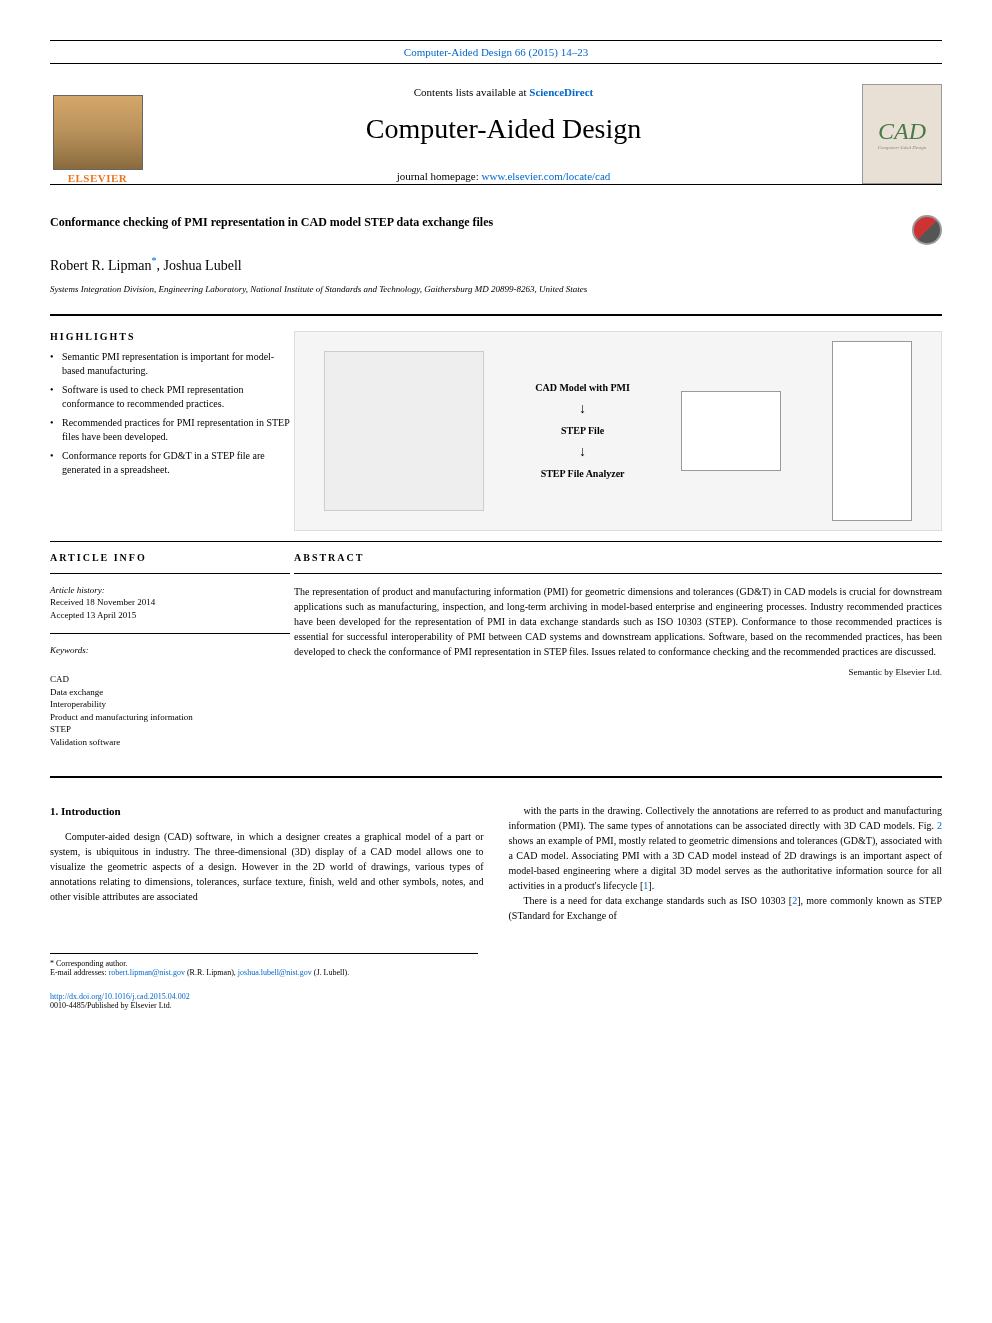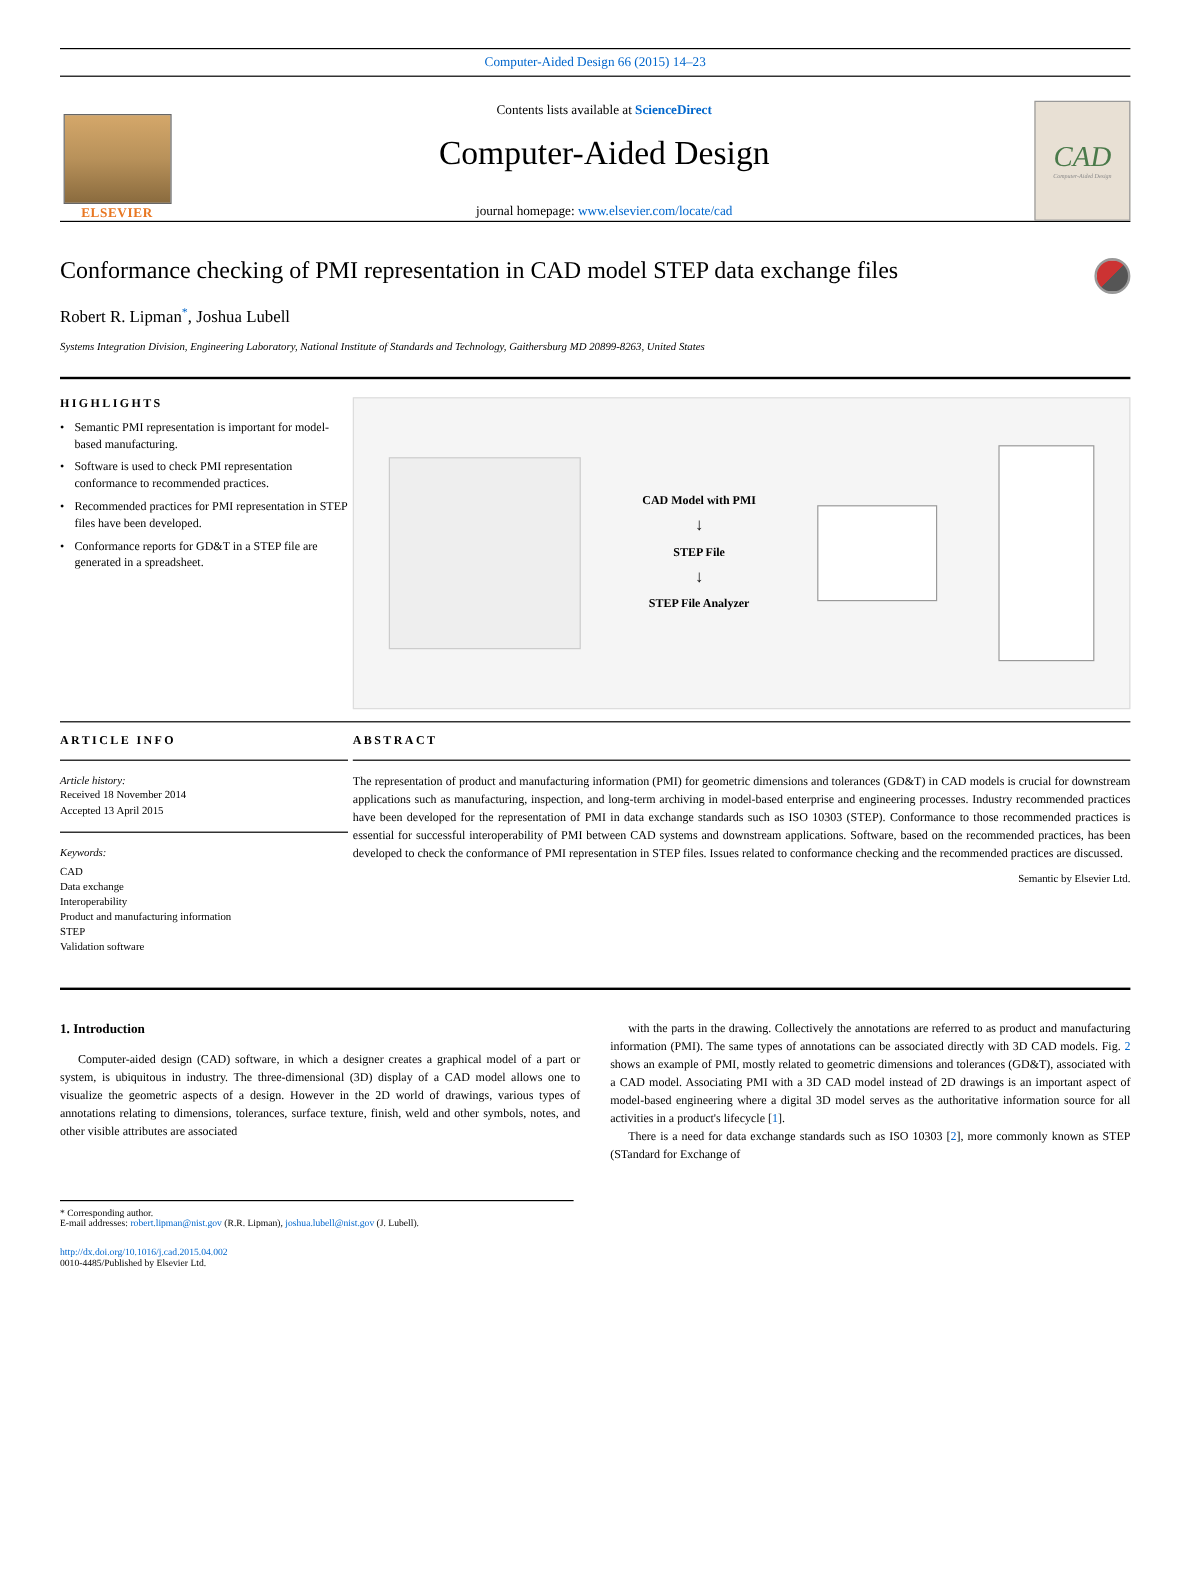--- a/index.html
+++ b/index.html
@@ -108,22 +108,22 @@
       font-size: 5px;
       color: #888;
     }
     .article-title-row {
       display: flex;
       justify-content: space-between;
       align-items: flex-start;
       margin-bottom: 10px;
     }
     .article-title {
-      font-size: 20px;
-      font-weight: normal;
+      font-size: 12px;
+      font-weight: bold;
       flex: 1;
     }
     .crossmark {
       width: 30px;
       height: 30px;
       border: 2px solid #999;
       border-radius: 50%;
       display: flex;
       align-items: center;
       justify-content: center;
@@ -190,21 +190,21 @@
       margin-bottom: 5px;
       line-height: 1.4;
     }
     .highlights-list li:before {
       content: "•";
       position: absolute;
       left: 0;
     }
     .graphical-abstract-img {
       width: 100%;
-      height: 260px;
+      height: 200px;
       background: #f5f5f5;
       border: 1px solid #ddd;
       display: flex;
       align-items: center;
       justify-content: space-around;
       font-size: 8px;
       padding: 4px;
     }
     .ga-cad {
       width: 160px;
@@ -242,21 +242,21 @@
     }
     .article-info-block {
       margin-bottom: 12px;
     }
     .article-info-block div {
       font-size: 9px;
       line-height: 1.4;
     }
     .keywords-label {
       font-style: italic;
-      margin-bottom: 3px;
+      margin-bottom: 16px;
     }
     .abstract-text {
       font-size: 10px;
       line-height: 1.5;
       text-align: justify;
     }
     .copyright-line {
       font-size: 9px;
       text-align: right;
       margin-top: 8px;

